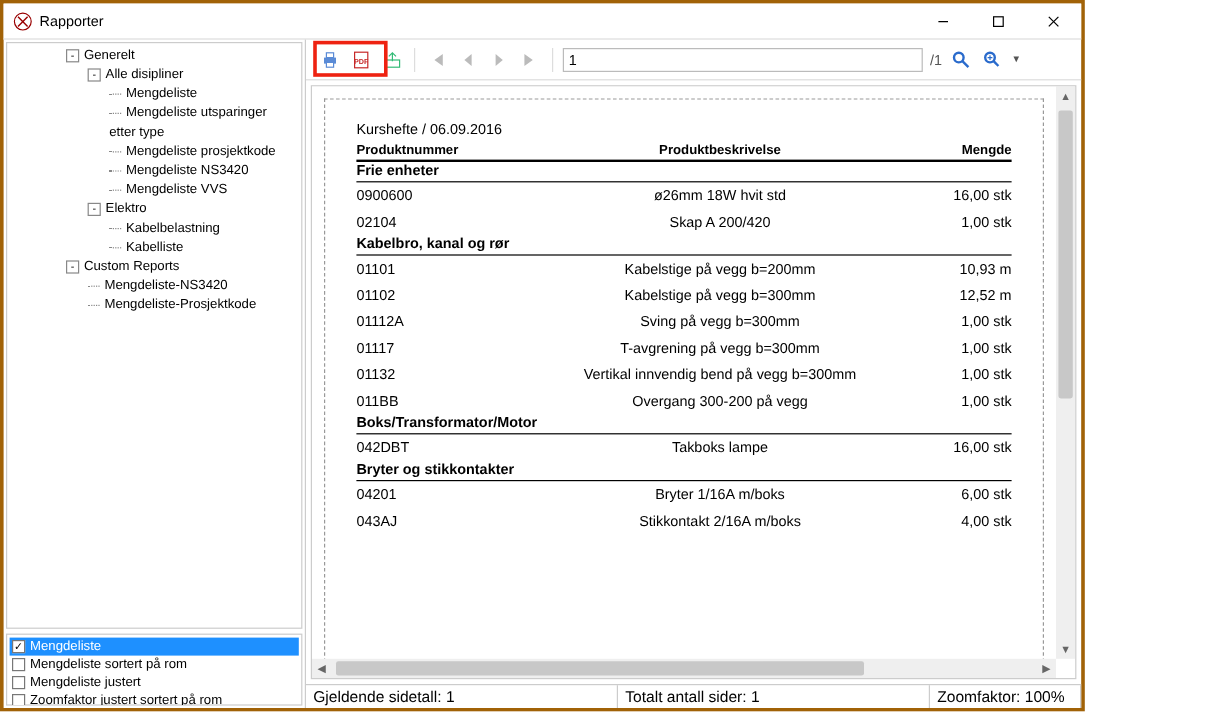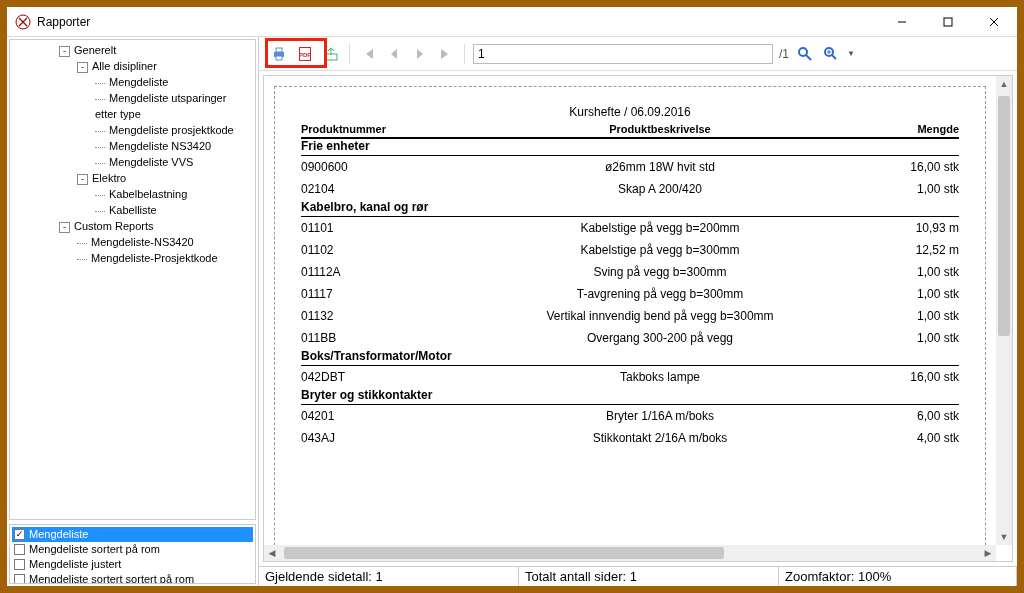--- a/index.html
+++ b/index.html
@@ -1,17 +1,17 @@
 <!DOCTYPE html>
 <html><head>
 <meta charset="utf-8">
 <style>
   * { box-sizing: border-box; }
   html, body { margin: 0; padding: 0; font-family: "Segoe UI", Tahoma, sans-serif; font-size: 12px; background: #fff; color: #000; }
-  .window { width: 1024px; height: 593px; border: 7px solid #a16207; display: flex; flex-direction: column; position: relative; }
+  .window { width: 904px; height: 593px; border: 3px solid #a16207; display: flex; flex-direction: column; position: relative; }
   .titlebar { height: 30px; display: flex; align-items: center; justify-content: space-between; border-bottom: 1px solid #ddd; padding: 0 0 0 8px; background: #fff; }
   .titlebar-left { display: flex; align-items: center; gap: 6px; }
   .titlebar-icon { width: 16px; height: 16px; }
   .title-text { font-size: 12px; }
   .win-controls { display: flex; height: 100%; }
   .win-btn { width: 46px; height: 100%; display: flex; align-items: center; justify-content: center; font-size: 12px; }
   .content { flex: 1; display: flex; min-height: 0; }
   .sidebar { width: 252px; display: flex; flex-direction: column; border-right: 1px solid #ccc; }
   .tree { flex: 1; border: 1px solid #ccc; margin: 2px; padding: 2px 4px; overflow: auto; font-size: 11px; line-height: 16px; }
   .tree ul { list-style: none; margin: 0; padding-left: 18px; }
@@ -26,21 +26,21 @@
   .viewer { flex: 1; display: flex; flex-direction: column; min-width: 0; }
   .toolbar { height: 34px; display: flex; align-items: center; gap: 6px; padding: 2px 10px; border-bottom: 1px solid #ddd; position: relative; }
   .tb-btn { width: 20px; height: 20px; display: flex; align-items: center; justify-content: center; }
   .tb-sep { width: 1px; height: 20px; background: #ddd; margin: 0 2px; }
   .pgnum { width: 300px; height: 20px; border: 1px solid #bbb; padding: 0 4px; font-size: 12px; }
   .pgtotal { font-size: 12px; color: #555; }
   .highlight-box { position: absolute; border: 3px solid #e21; left: 6px; top: 1px; width: 62px; height: 30px; pointer-events: none; }
   .page-area { flex: 1; background: #fff; position: relative; overflow: hidden; border: 1px solid #ccc; margin: 4px; }
   .page-scroll { position: absolute; inset: 0 16px 16px 0; overflow: hidden; padding: 10px; background: #fff; }
   .page { border: 1px dashed #999; padding: 18px 26px; height: 610px; background: #fff; }
-  .hdr-right { text-align: center; font-size: 12px; margin-bottom: 4px; }
+  .hdr-right { text-align: left; font-size: 12px; margin-bottom: 4px; }
   .col-hdr { display: flex; font-weight: bold; font-size: 11px; border-bottom: 2px solid #000; padding-bottom: 2px; }
   .c1 { width: 150px; }
   .c2 { flex: 1; text-align: center; }
   .c3 { width: 90px; text-align: right; }
   .grp { font-weight: bold; font-size: 12px; margin-top: 0; border-bottom: 1px solid #000; padding-bottom: 2px; }
   .row { display: flex; font-size: 12px; padding: 4px 0; }
   .row + .row, .grp + .row {}
   .vscroll { position: absolute; top: 0; right: 0; bottom: 16px; width: 16px; background: #efefef; }
   .vthumb { position: absolute; left: 2px; right: 2px; top: 20px; height: 240px; background: #c8c8c8; border-radius: 2px; }
   .varr { position: absolute; left: 0; right: 0; height: 16px; display: flex; align-items: center; justify-content: center; font-size: 9px; color: #666; }
@@ -131,21 +131,21 @@
           <div class="chk-row">
             <span class="chk"></span>
             <span>Mengdeliste sortert på rom</span>
           </div>
           <div class="chk-row">
             <span class="chk"></span>
             <span>Mengdeliste justert</span>
           </div>
           <div class="chk-row">
             <span class="chk"></span>
-            <span>Mengdeliste sortert sortert på rom</span>
+            <span>Zoomfaktor justert sortert på rom</span>
           </div>
         </div>
     </div>
 
     <div class="viewer">
       <div class="toolbar">
         <div class="highlight-box"></div>
         <div class="icon-group">
           <span class="tb-btn">
             <svg width="16" height="16" viewBox="0 0 16 16">

